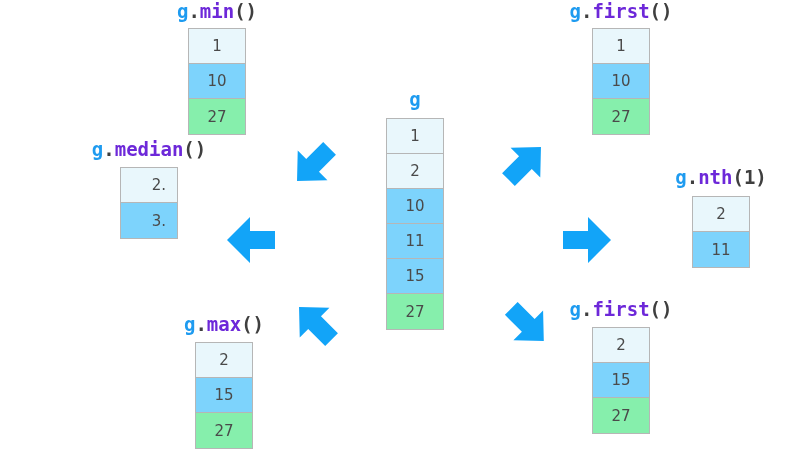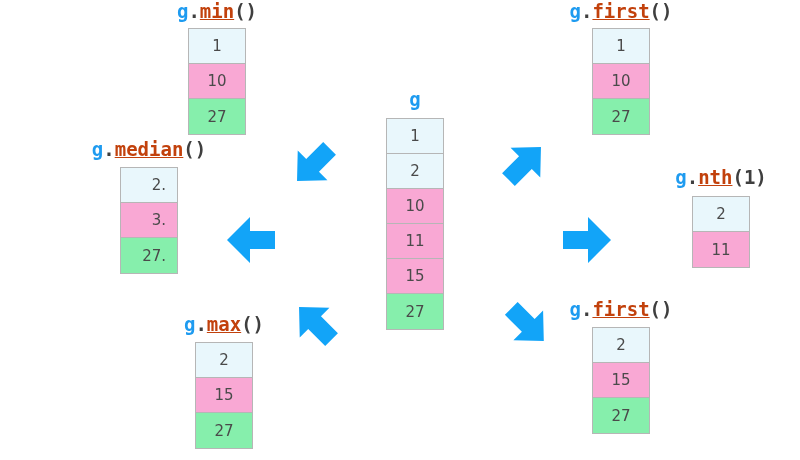--- a/index.html
+++ b/index.html
@@ -26,21 +26,21 @@
     font-family: "DejaVu Sans Mono", monospace;
     font-size: 19px;
     font-weight: bold;
     white-space: nowrap;
     line-height: 1;
     text-align: center;
     color: #3a3a3a;
   }
   .label .v  { color: #1e9bf0; }      
   .label .p  { color: #3f3f3f; }      
-  .label .m  { color: #c2410c; text-decoration: underline; }      
+  .label .m  { color: #6d28d9; }      
   .label .n  { color: #3f3f3f; }      
 
   .table {
     border: 1px solid #b6b6b6;
     border-collapse: collapse;
     background: #ffffff;
     box-sizing: border-box;
   }
   .cell {
     width: 56px;
@@ -54,21 +54,21 @@
     font-size: 15px;
     color: #4a4a4a;
   }
   .cell:last-child { border-bottom: none; }
   .cell.rt {
     justify-content: flex-end;
     padding-right: 11px;
   }
   
   .s0 { background: #e9f7fc; }
-  .s1 { background: #f9a8d4; }
+  .s1 { background: #7dd3fc; }
   .s2 { background: #86efac; }
 
   
   .arrow {
     position: absolute;
     pointer-events: none;
   }
   .arrow svg { display: block; }
 </style>
 </head>
@@ -87,21 +87,20 @@
     </div>
   </div>
 
   <div class="group" style="left:36px; top:140px;margin-left:48px;">
     <div class="label" style="width:130px;">
       <span class="v">g</span><span class="p">.</span><span class="m">median</span><span class="p">()</span>
     </div>
     <div class="table" style="margin:8px auto 0; width:58px;">
       <div class="cell rt s0">2.</div>
       <div class="cell rt s1">3.</div>
-      <div class="cell rt s2">27.</div>
     </div>
   </div>
 
   <div class="group" style="left:163px; top:315px;">
     <div class="label" style="width:122px;">
       <span class="v">g</span><span class="p">.</span><span class="m">max</span><span class="p">()</span>
     </div>
     <div class="table" style="margin:8px auto 0; width:58px;">
       <div class="cell s0">2</div>
       <div class="cell s1">15</div>

